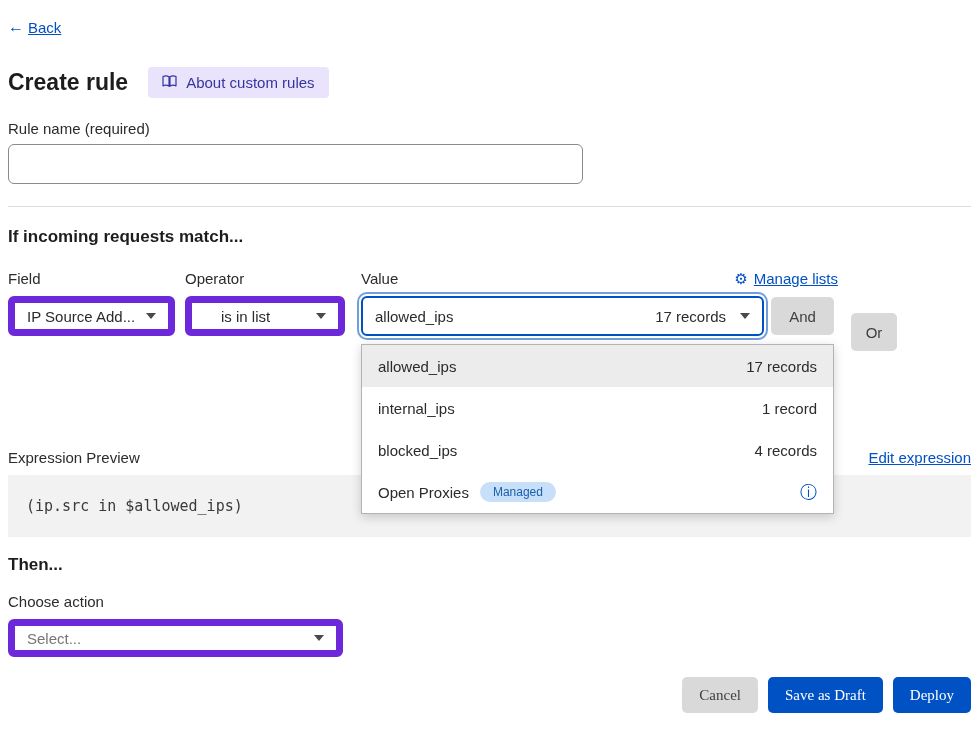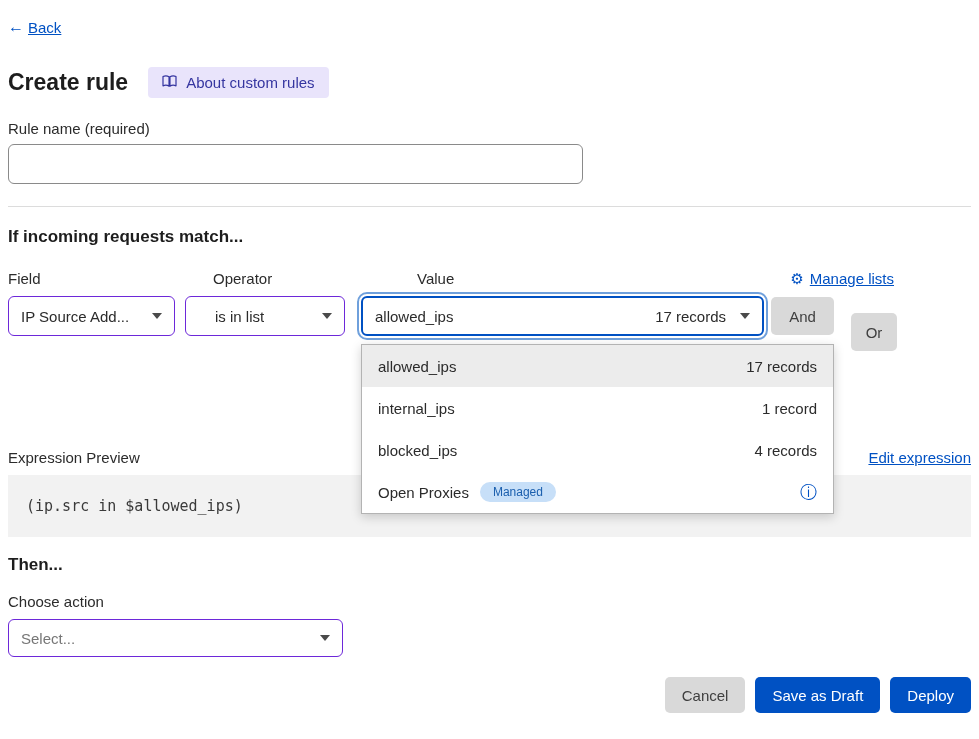--- a/index.html
+++ b/index.html
@@ -26,31 +26,31 @@
   .form-label { display:block; margin-top:22px; height:18px; }
   .rule-input { display:block; margin-top:6px; width:575px; height:40px; border:1px solid #8a8a8a;
     border-radius:6px; padding:0 12px; font-size:15px; font-family:inherit; color:#2b2b2b; }
   .helper { margin-top:7px; height:18px; color:#3d3d3d; }
 
   .divider { border:none; border-top:1px solid #dcdcdc; margin:22px 0 0 0; }
 
   .section-heading { font-size:17px; font-weight:700; margin:20px 0 0 0; height:20px; color:#1d1d1d; }
 
   
-  .labels-row { display:flex; margin-top:22px; height:18px; align-items:center;gap:28px; }
+  .labels-row { display:flex; margin-top:22px; height:18px; align-items:center; }
   .lbl-field { width:177px; }
   .lbl-operator { width:176px; }
   .lbl-value { width:477px; display:flex; justify-content:space-between; align-items:center; }
   .manage-link { color:#0051c3; display:inline-flex; align-items:center; gap:6px; cursor:pointer; }
   .manage-link .txt { text-decoration:underline; }
   .gear { font-size:15px; line-height:1; }
 
   
   .selects-row { display:flex; margin-top:9px; align-items:flex-start; }
-  .select { height:40px; border:1px solid #6d28d9; border-radius:6px; background:#fff;
+  .select { height:40px; border:7px solid #6d28d9; border-radius:6px; background:#fff;
     display:flex; align-items:center; justify-content:space-between; gap:10px;
     padding:0 12px; cursor:pointer; }
   .select .sel-text { white-space:nowrap; overflow:hidden; text-overflow:ellipsis; }
   .chev { width:0; height:0; border-left:5px solid transparent; border-right:5px solid transparent;
     border-top:6px solid #4a4a4a; flex-shrink:0; }
   .field-select { width:167px; margin-right:10px; }
   .operator-select { width:160px; margin-right:16px;padding-left:29px; }
   .value-wrap { position:relative; width:403px; margin-right:7px; }
   .value-select { width:100%; border:2px solid #0051c3; outline:2px solid #6fa0dc; outline-offset:2px; padding:0 12px; }
   .value-right { display:flex; align-items:center; gap:14px; }
@@ -77,21 +77,21 @@
     padding:0 18px; font-family:"DejaVu Sans Mono", monospace; font-size:15px; color:#3a3a3a; }
 
   
   .then-heading { margin-top:18px; }
   .choose-label { margin-top:18px; }
   .action-select { width:335px; margin-top:8px; height:38px; }
   .action-select .placeholder { color:#767676; }
 
   
   .footer { display:flex; justify-content:flex-end; gap:10px; margin-top:20px; }
-  .footer .btn { height:36px; padding:0 17px; }
+  .footer .btn { height:36px; padding:0 17px;font-family:Liberation Serif, serif; }
   .btn-blue { background:#0051c3; color:#fff; }
 </style>
 </head>
 <body>
 
 <div class="page">
 
   <a class="back-link">
     <span class="arrow">←</span>
     <span class="txt">Back</span>

